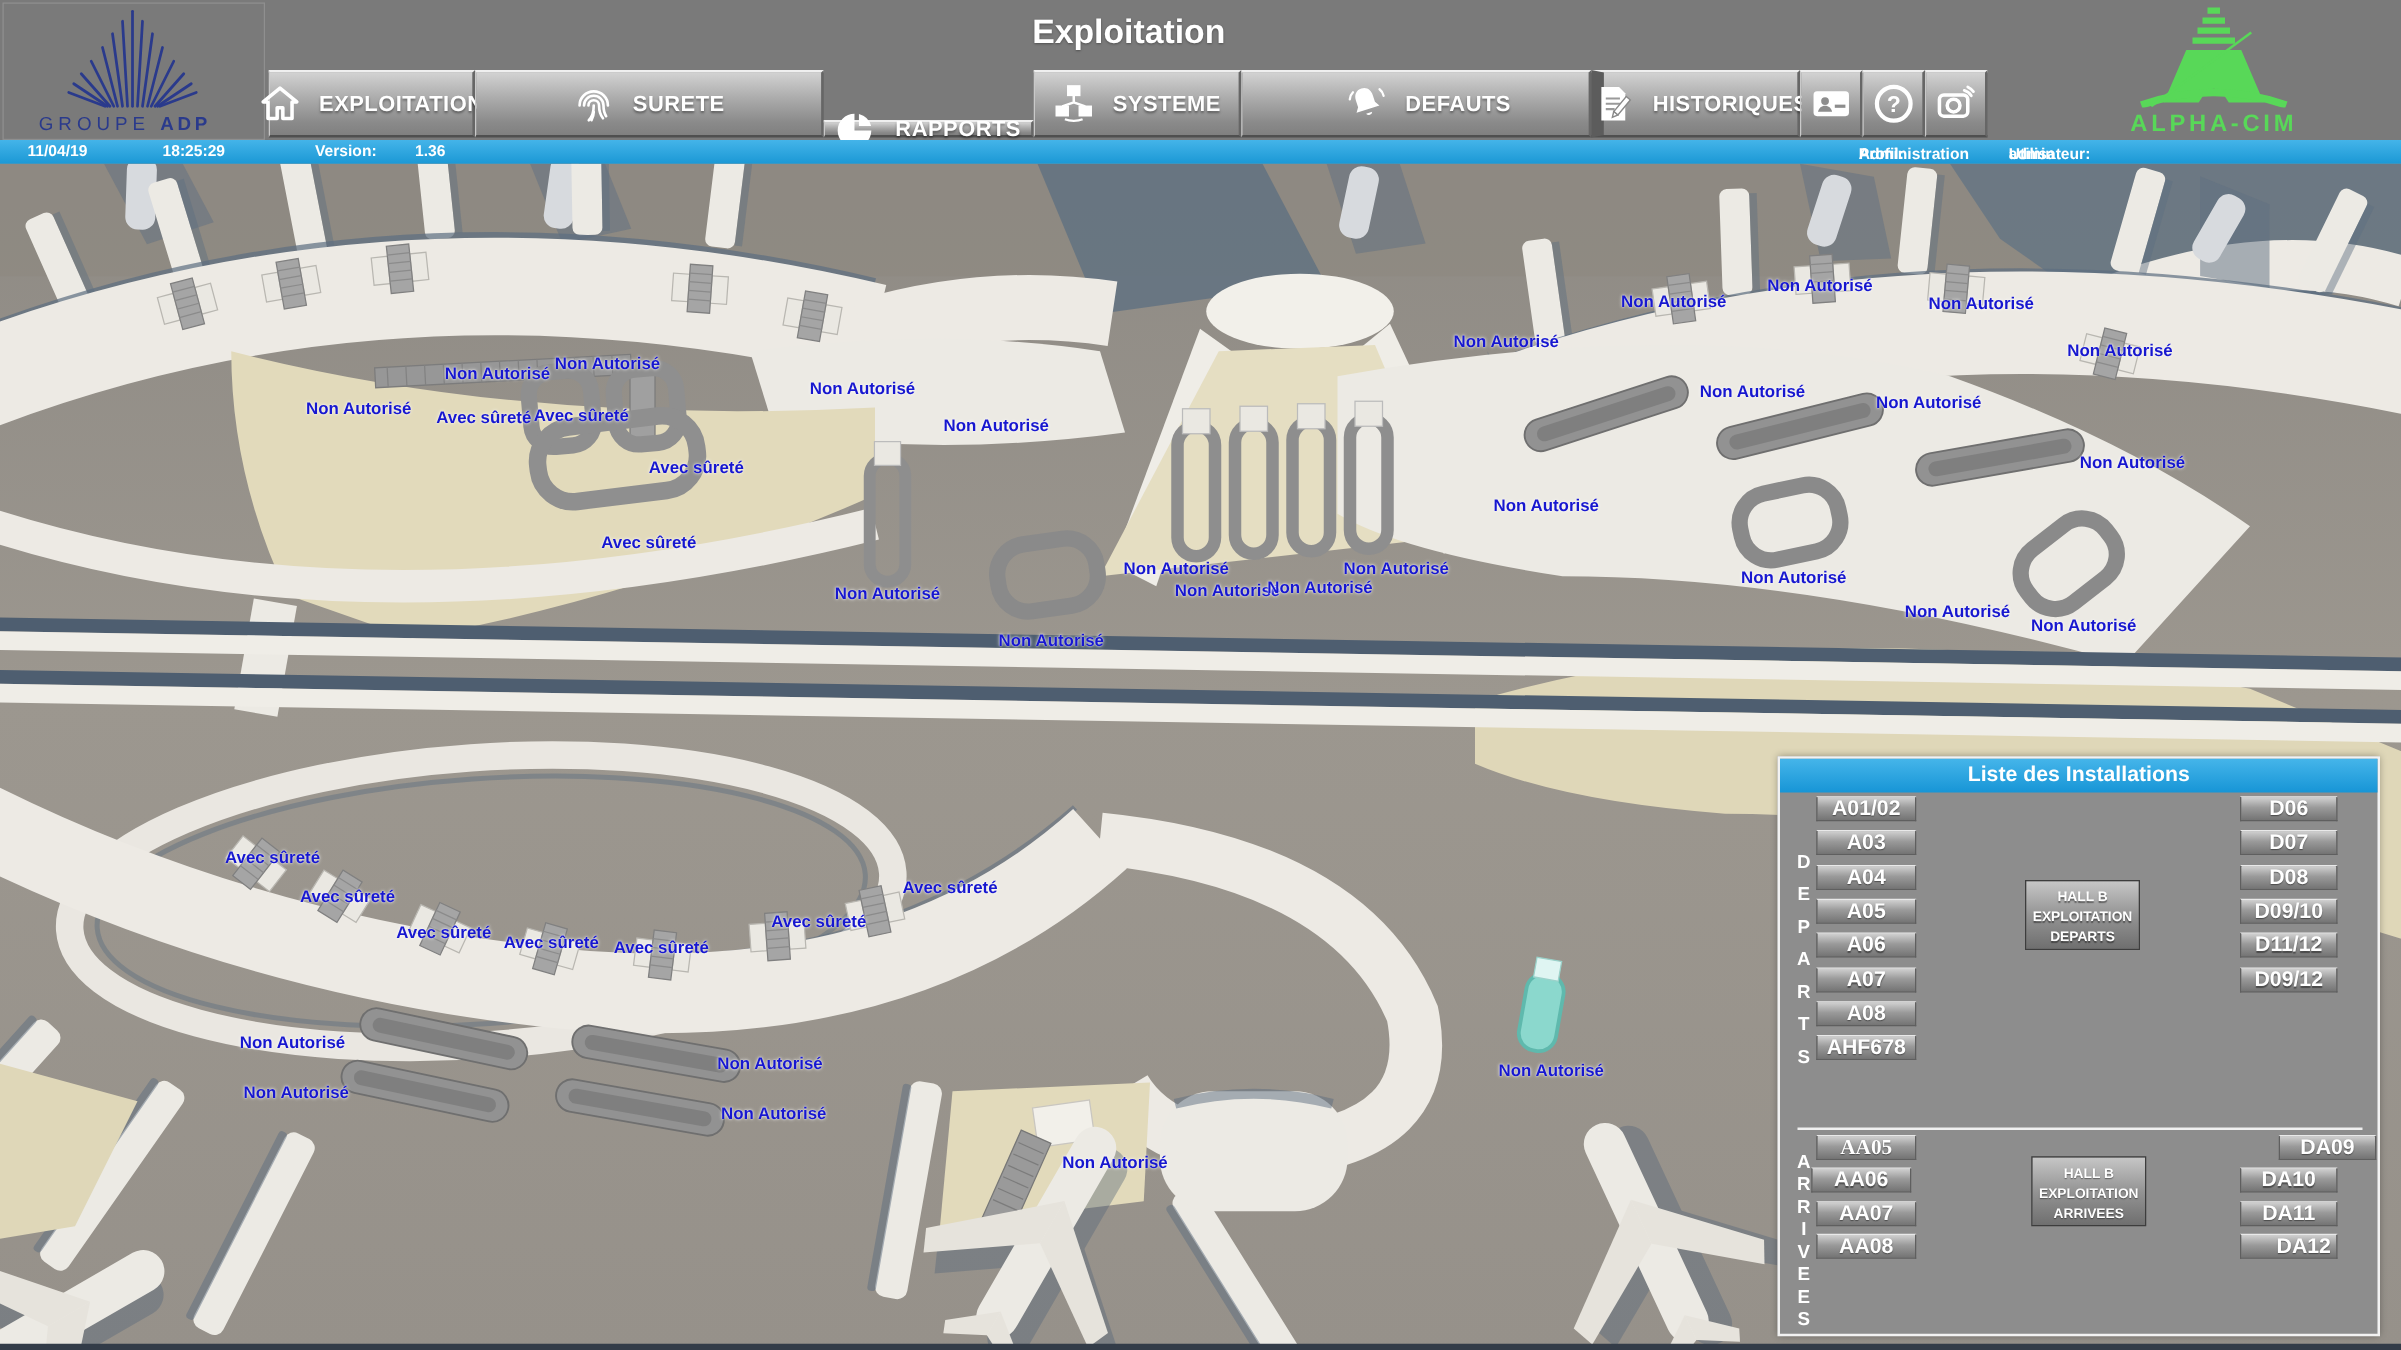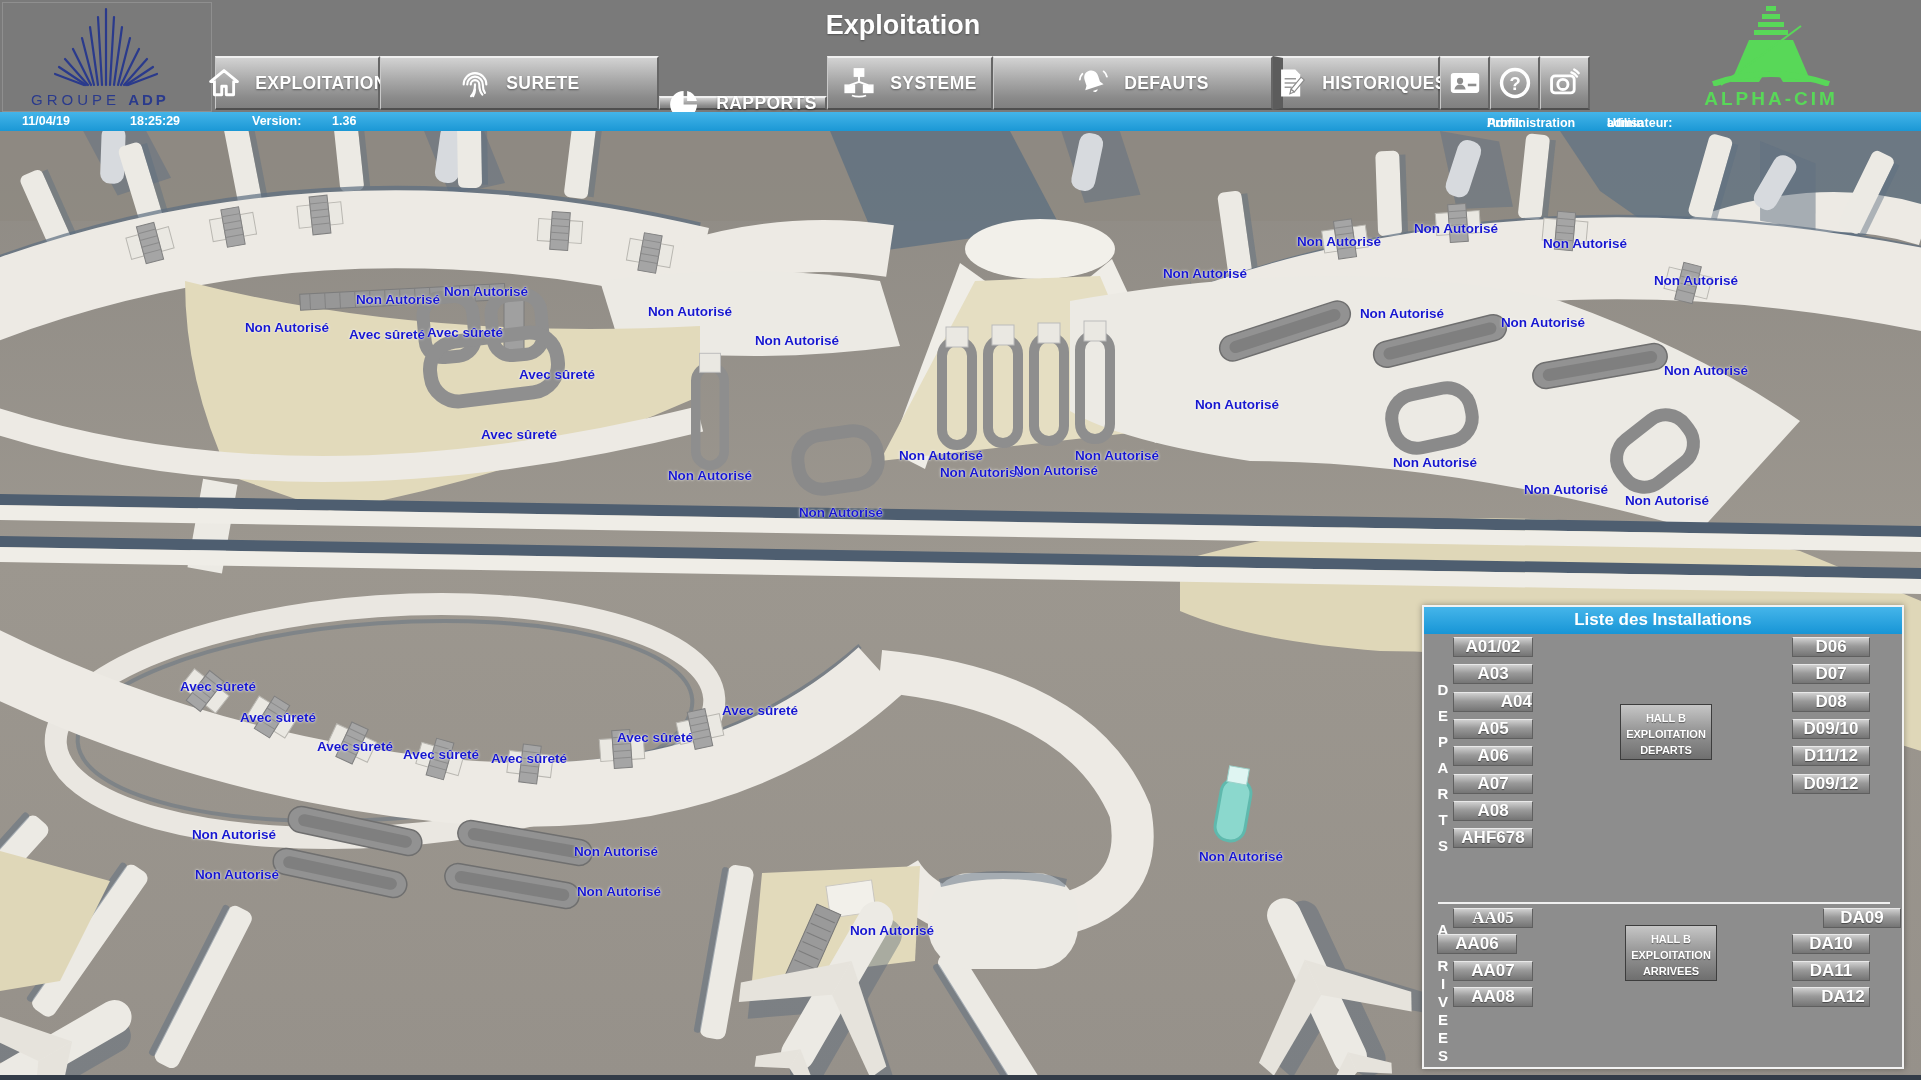--- a/index.html
+++ b/index.html
@@ -425,21 +425,21 @@
     <div class="vert" style="top:70px">D
 E
 P
 A
 R
 T
 S</div>
     <div>
         <div class="inst-btn" style="top: 30px; left: 29px; width: 80px;">A01/02</div>
         <div class="inst-btn" style="top: 57.3px; left: 29px; width: 80px;">A03</div>
-        <div class="inst-btn" style="top: 84.6px; left: 29px; width: 80px; text-align: right;">A04</div>
+        <div class="inst-btn" style="top: 84.6px; left: 29px; width: 80px;">A04</div>
         <div class="inst-btn" style="top: 111.9px; left: 29px; width: 80px;">A05</div>
         <div class="inst-btn" style="top: 139.2px; left: 29px; width: 80px;">A06</div>
         <div class="inst-btn" style="top: 166.5px; left: 29px; width: 80px;">A07</div>
         <div class="inst-btn" style="top: 193.8px; left: 29px; width: 80px;">A08</div>
         <div class="inst-btn" style="top: 221.1px; left: 29px; width: 80px;">AHF678</div>
       </div>
     <div class="hall-btn" style="left:196px;top:97px;height:56px">HALL B
 EXPLOITATION
 DEPARTS</div>
     <div>
@@ -456,21 +456,21 @@
     <div class="vert tight" style="top:314px">A
 R
 R
 I
 V
 E
 E
 S</div>
     <div>
         <div class="inst-btn" style="top: 301px; left: 29px; width: 80px; font-family: Liberation Serif, serif;">AA05</div>
-        <div class="inst-btn" style="top: 327.3px; left: 13px; width: 80px;">AA06</div>
+        <div class="inst-btn" style="top: 327.3px; left: 25px; width: 80px;">AA06</div>
         <div class="inst-btn" style="top: 353.6px; left: 29px; width: 80px;">AA07</div>
         <div class="inst-btn" style="top: 379.9px; left: 29px; width: 80px;">AA08</div>
       </div>
     <div class="hall-btn" style="left:201px;top:318px;height:56px">HALL B
 EXPLOITATION
 ARRIVEES</div>
     <div>
         <div class="inst-btn" style="top: 301px; left: 368px; width: 78px; margin-left: 31px;">DA09</div>
         <div class="inst-btn" style="top: 327.3px; left: 368px; width: 78px;">DA10</div>
         <div class="inst-btn" style="top: 353.6px; left: 368px; width: 78px;">DA11</div>

